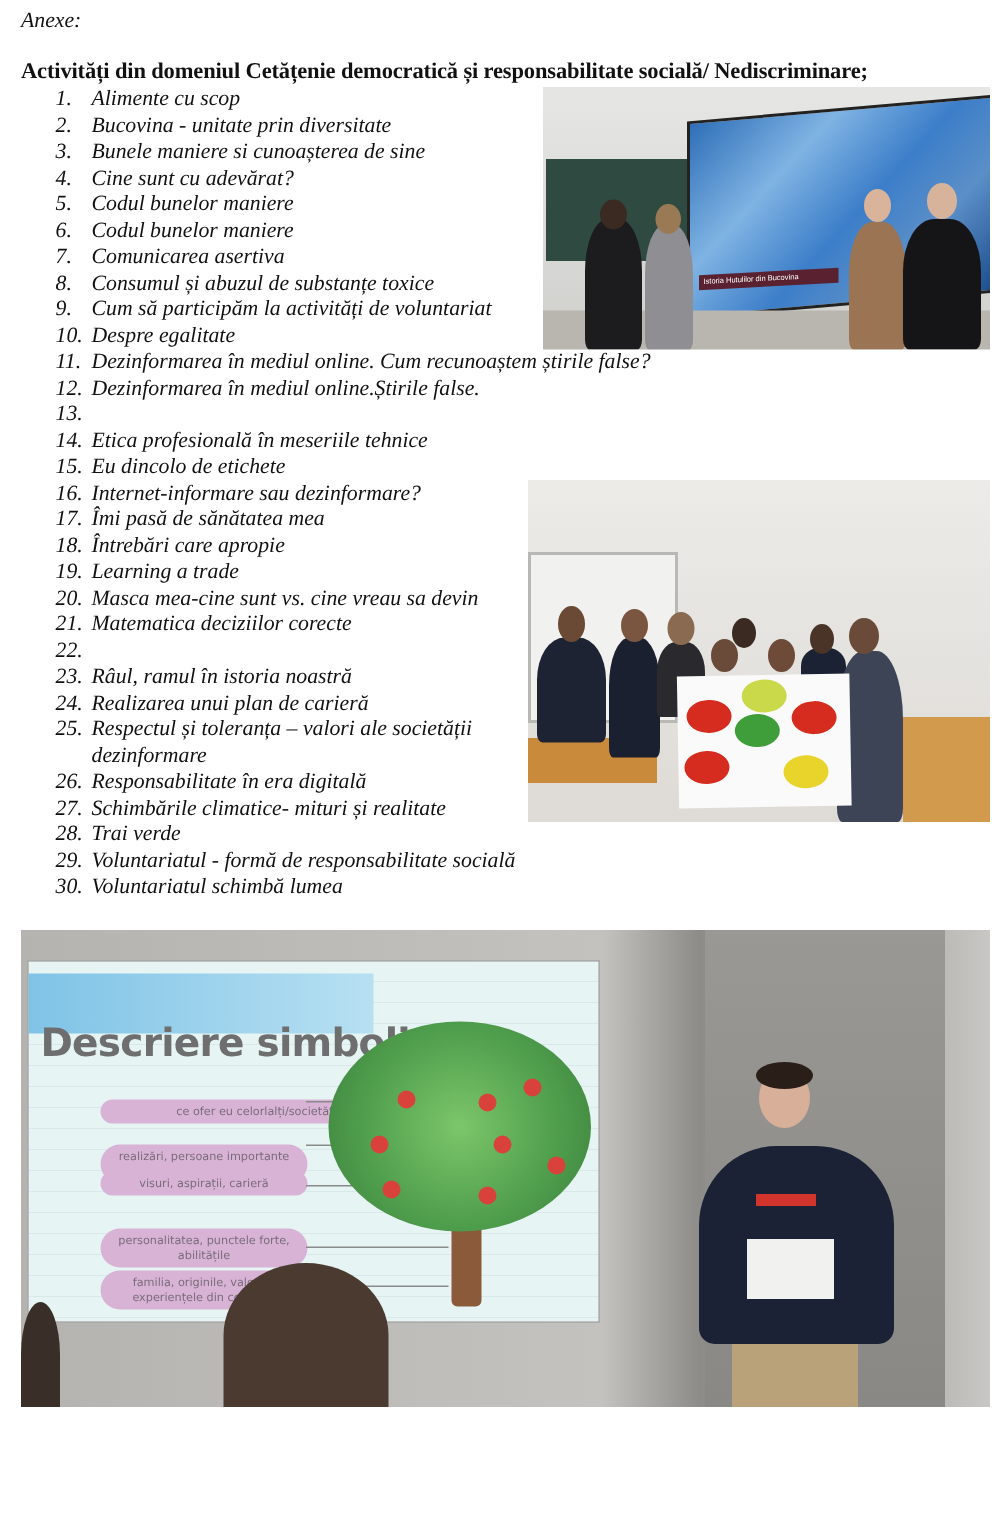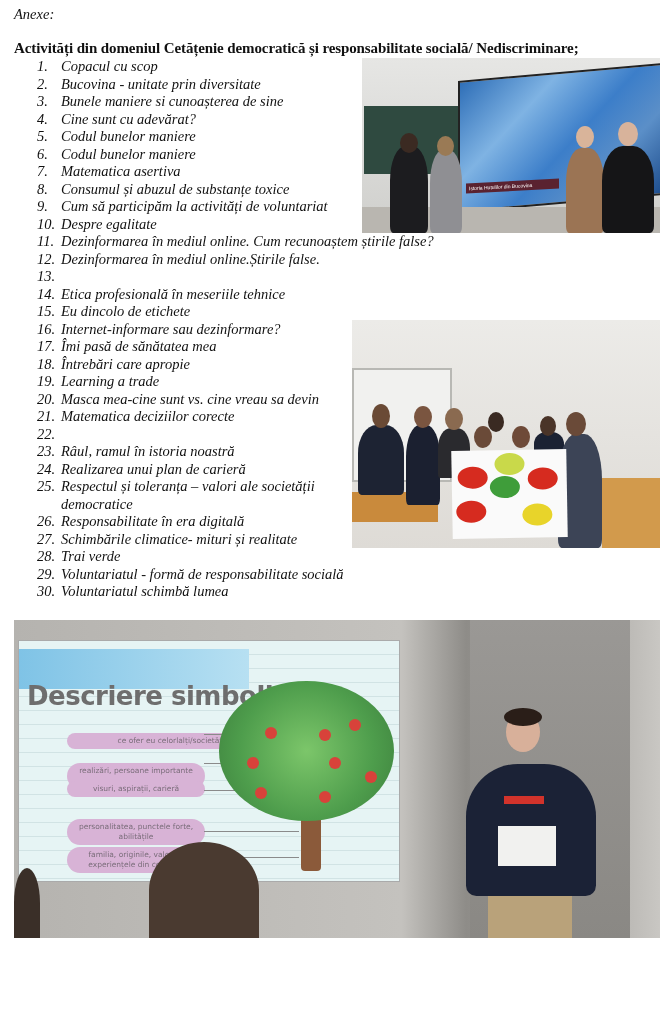--- a/index.html
+++ b/index.html
@@ -71,21 +71,21 @@
 </style>
 </head>
 <body>
 
 <div class="anexe">Anexe:</div>
 <div class="heading">Activități din domeniul  Cetățenie democratică și responsabilitate socială/ Nediscriminare;</div>
 
 <ol class="list">
   <li>
       <span class="num">1.</span>
-      <span class="txt">Copacul cu scop</span>
+      <span class="txt">Alimente cu scop</span>
     </li>
   <li>
       <span class="num">2.</span>
       <span class="txt">Bucovina - unitate prin diversitate</span>
     </li>
   <li>
       <span class="num">3.</span>
       <span class="txt">Bunele maniere si cunoașterea de sine</span>
     </li>
   <li>
@@ -95,21 +95,21 @@
   <li>
       <span class="num">5.</span>
       <span class="txt">Codul bunelor maniere</span>
     </li>
   <li>
       <span class="num">6.</span>
       <span class="txt">Codul bunelor maniere</span>
     </li>
   <li>
       <span class="num">7.</span>
-      <span class="txt">Matematica asertiva</span>
+      <span class="txt">Comunicarea asertiva</span>
     </li>
   <li>
       <span class="num">8.</span>
       <span class="txt">Consumul și abuzul de substanțe toxice</span>
     </li>
   <li>
       <span class="num">9.</span>
       <span class="txt">Cum să participăm la activități de voluntariat</span>
     </li>
   <li>
@@ -165,21 +165,21 @@
   <li>
       <span class="num">23.</span>
       <span class="txt">Râul, ramul în istoria noastră</span>
     </li>
   <li>
       <span class="num">24.</span>
       <span class="txt">Realizarea unui plan de carieră</span>
     </li>
   <li class="two-line">
       <span class="num">25.</span>
-      <span class="txt">Respectul și toleranța – valori ale societății democratice</span>
+      <span class="txt">Respectul și toleranța – valori ale societății dezinformare</span>
     </li>
   <li>
       <span class="num">26.</span>
       <span class="txt">Responsabilitate în era digitală</span>
     </li>
   <li>
       <span class="num">27.</span>
       <span class="txt">Schimbările climatice- mituri și realitate</span>
     </li>
   <li>

